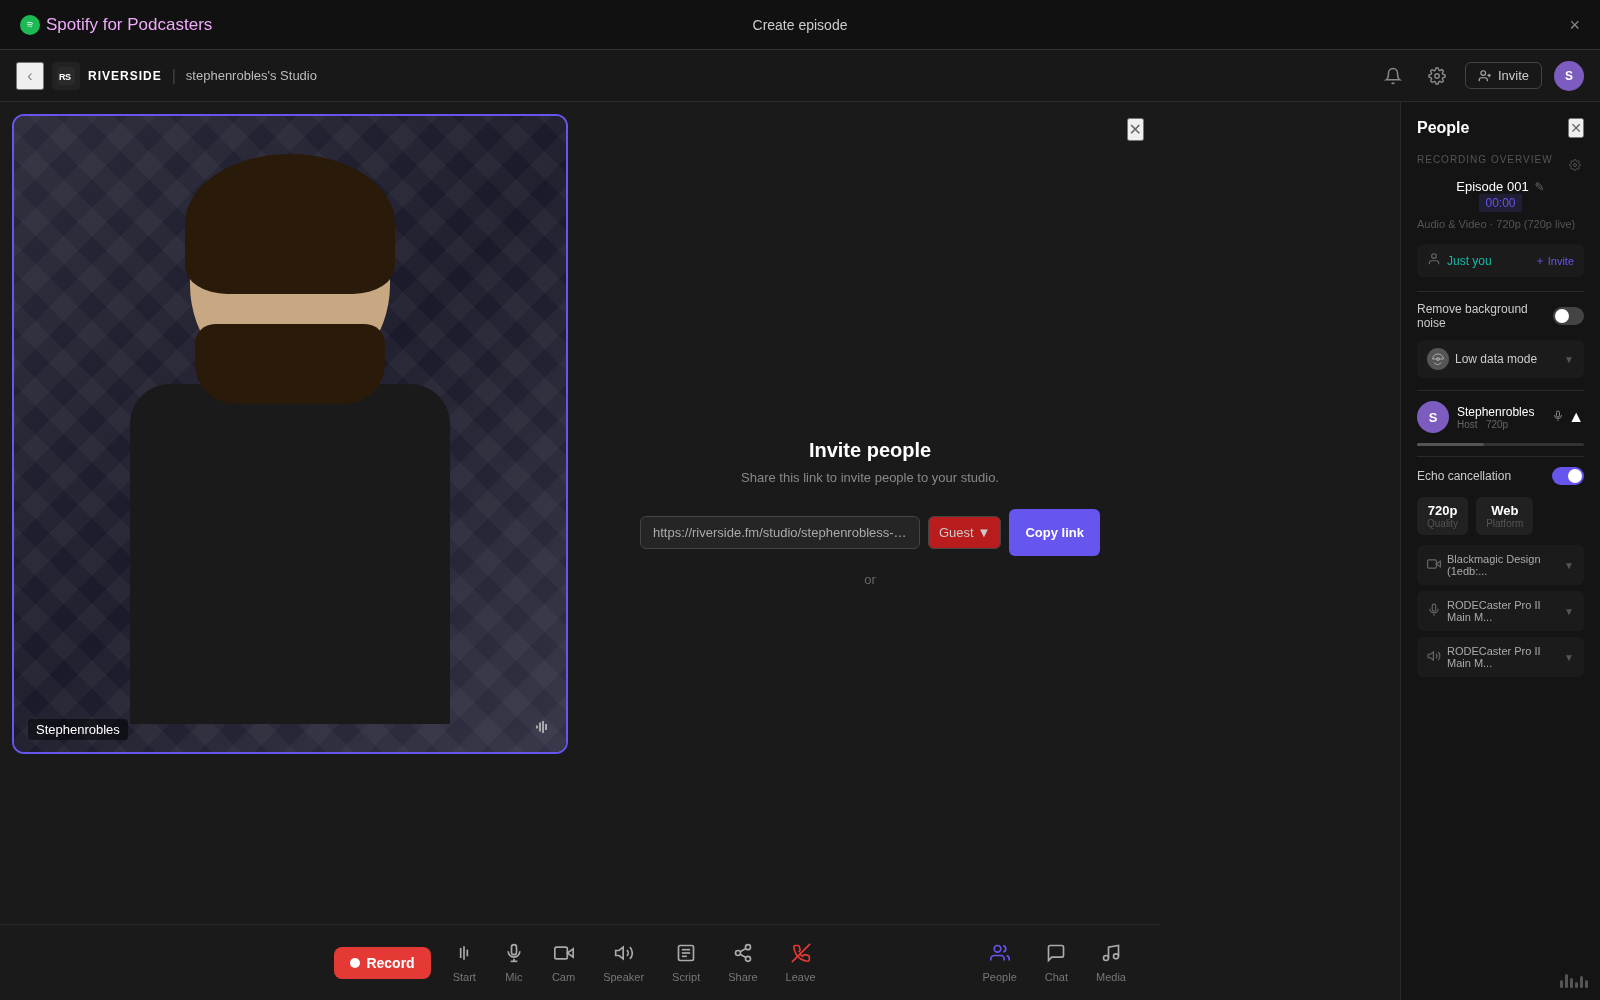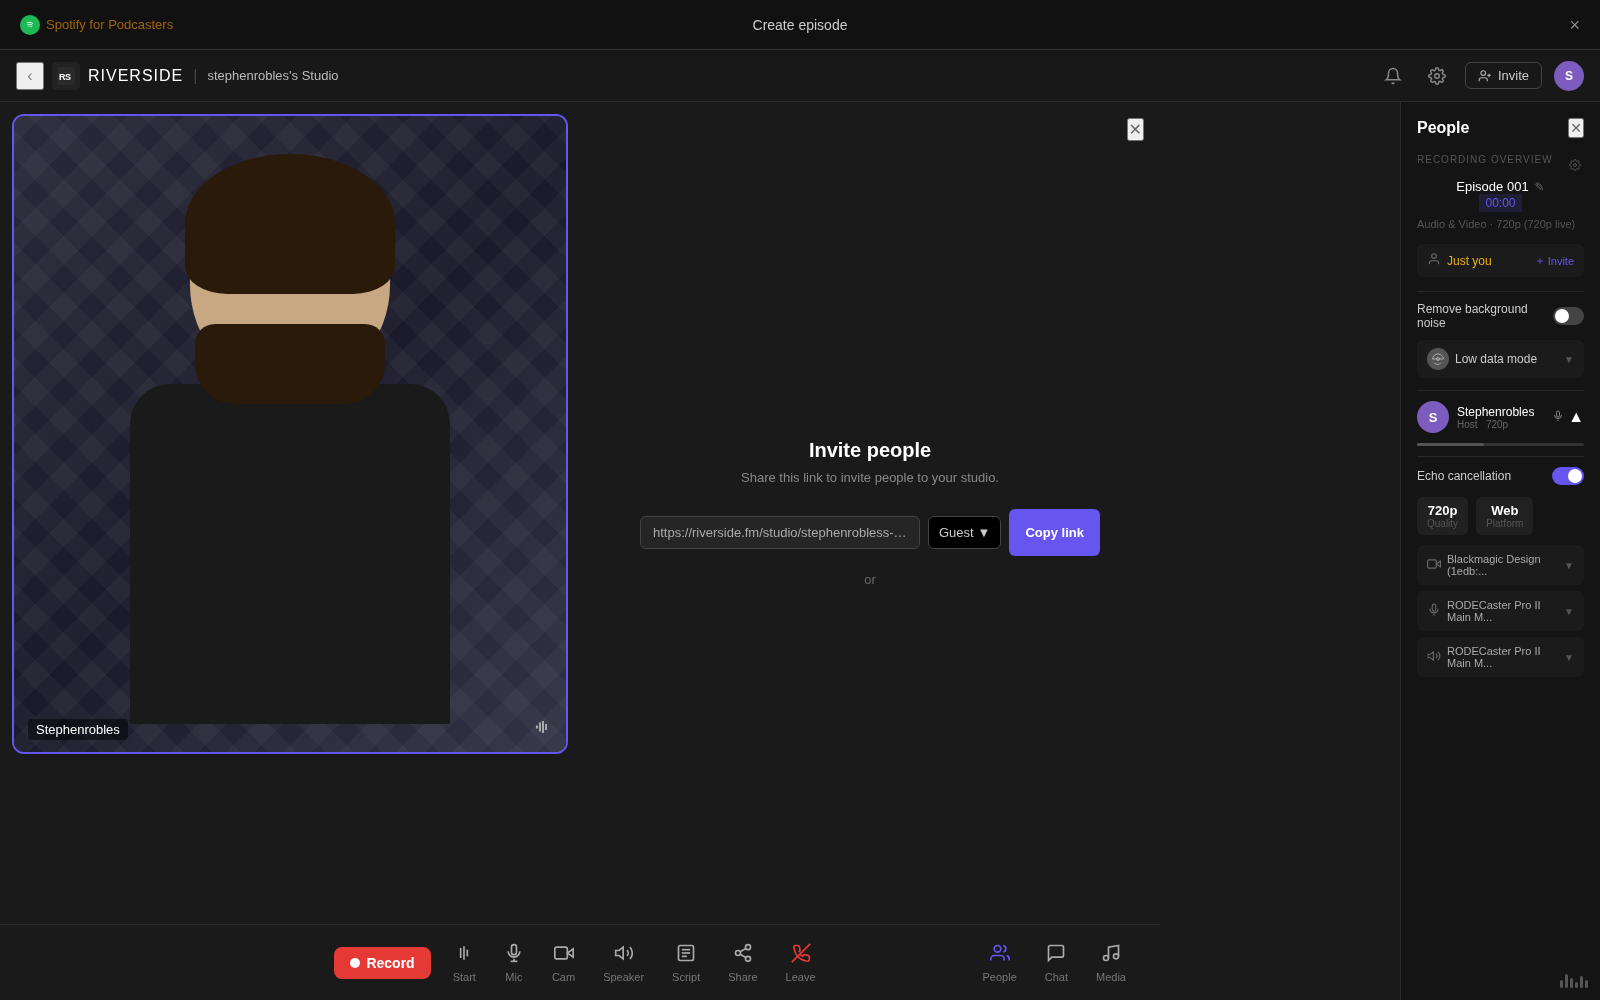--- a/index.html
+++ b/index.html
@@ -46,22 +46,22 @@
       align-items: center;
       gap: 6px;
     }
     .spotify-logo {
       width: 20px; height: 20px;
       background: #1DB954;
       border-radius: 50%;
       display: flex; align-items: center; justify-content: center;
     }
     .top-bar-logo-text {
-      font-size: 13px;
-      color: #a16207;
+      font-size: 17px;
+      color: #f0abfc;
     }
 
     
     .nav-bar {
       position: absolute;
       top: 50px; left: 0; right: 0;
       height: 52px;
       background: #181818;
       display: flex;
       align-items: center;
@@ -86,22 +86,22 @@
       width: 28px; height: 28px;
       background: #222;
       border-radius: 4px;
       display: flex; align-items: center; justify-content: center;
       font-size: 10px;
       font-weight: bold;
       color: #fff;
       letter-spacing: -0.5px;
     }
     .nav-brand-name {
-      font-size: 16px;
-      font-weight: normal;
+      font-size: 12px;
+      font-weight: bold;
       color: #fff;
       text-transform: uppercase;
       letter-spacing: 1px;
     }
     .nav-divider {
       color: #444;
       margin: 0 10px;
     }
     .nav-studio-name {
       font-size: 13px;
@@ -315,21 +315,21 @@
       border: 1px solid #444;
       border-radius: 6px;
       padding: 8px 12px;
       color: #aaa;
       font-size: 13px;
       overflow: hidden;
       text-overflow: ellipsis;
       white-space: nowrap;
     }
     .guest-select {
-      background: #000000;
+      background: #b91c1c;
       border: 1px solid #444;
       border-radius: 6px;
       padding: 8px 10px;
       color: #ccc;
       font-size: 13px;
       cursor: pointer;
       display: flex;
       align-items: center;
       gap: 4px;
     }
@@ -527,21 +527,21 @@
       display: flex;
       align-items: center;
       gap: 6px;
     }
     .just-you-icon {
       color: #666;
       font-size: 14px;
     }
     .just-you-text {
       font-size: 12px;
-      color: #eab308;
+      color: #14b8a6;
     }
     .invite-small-btn {
       font-size: 11px;
       color: #6655ee;
       cursor: pointer;
       display: flex;
       align-items: center;
       gap: 3px;
       background: none;
       border: none;

